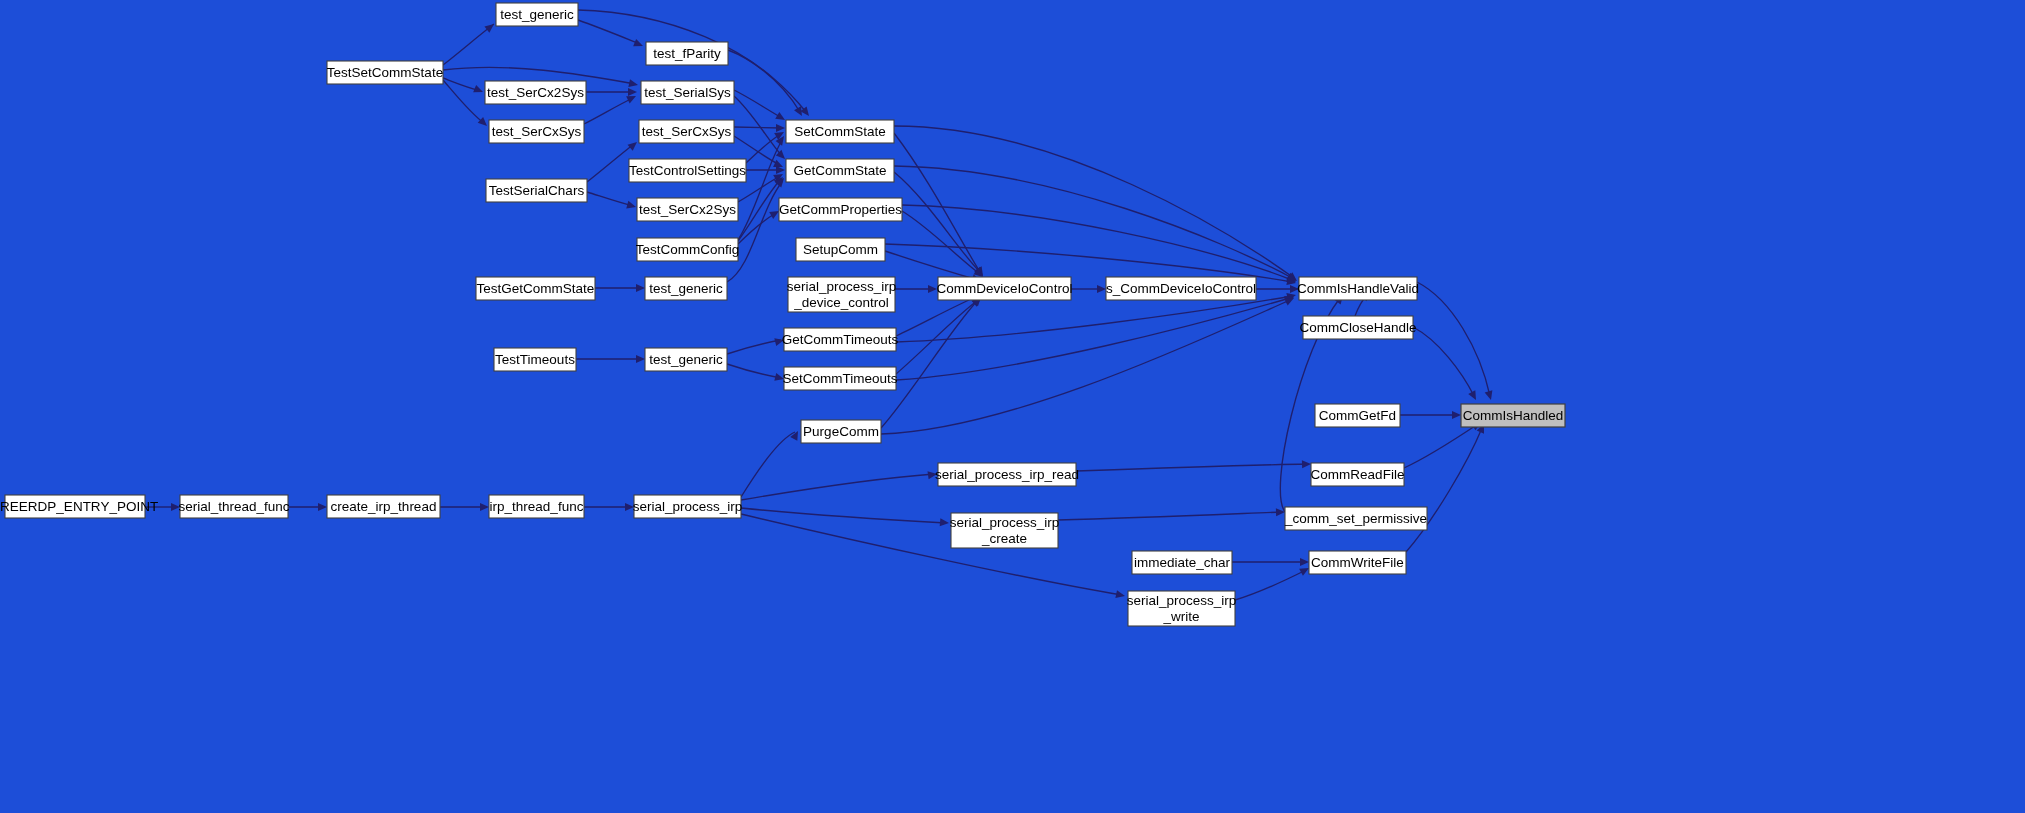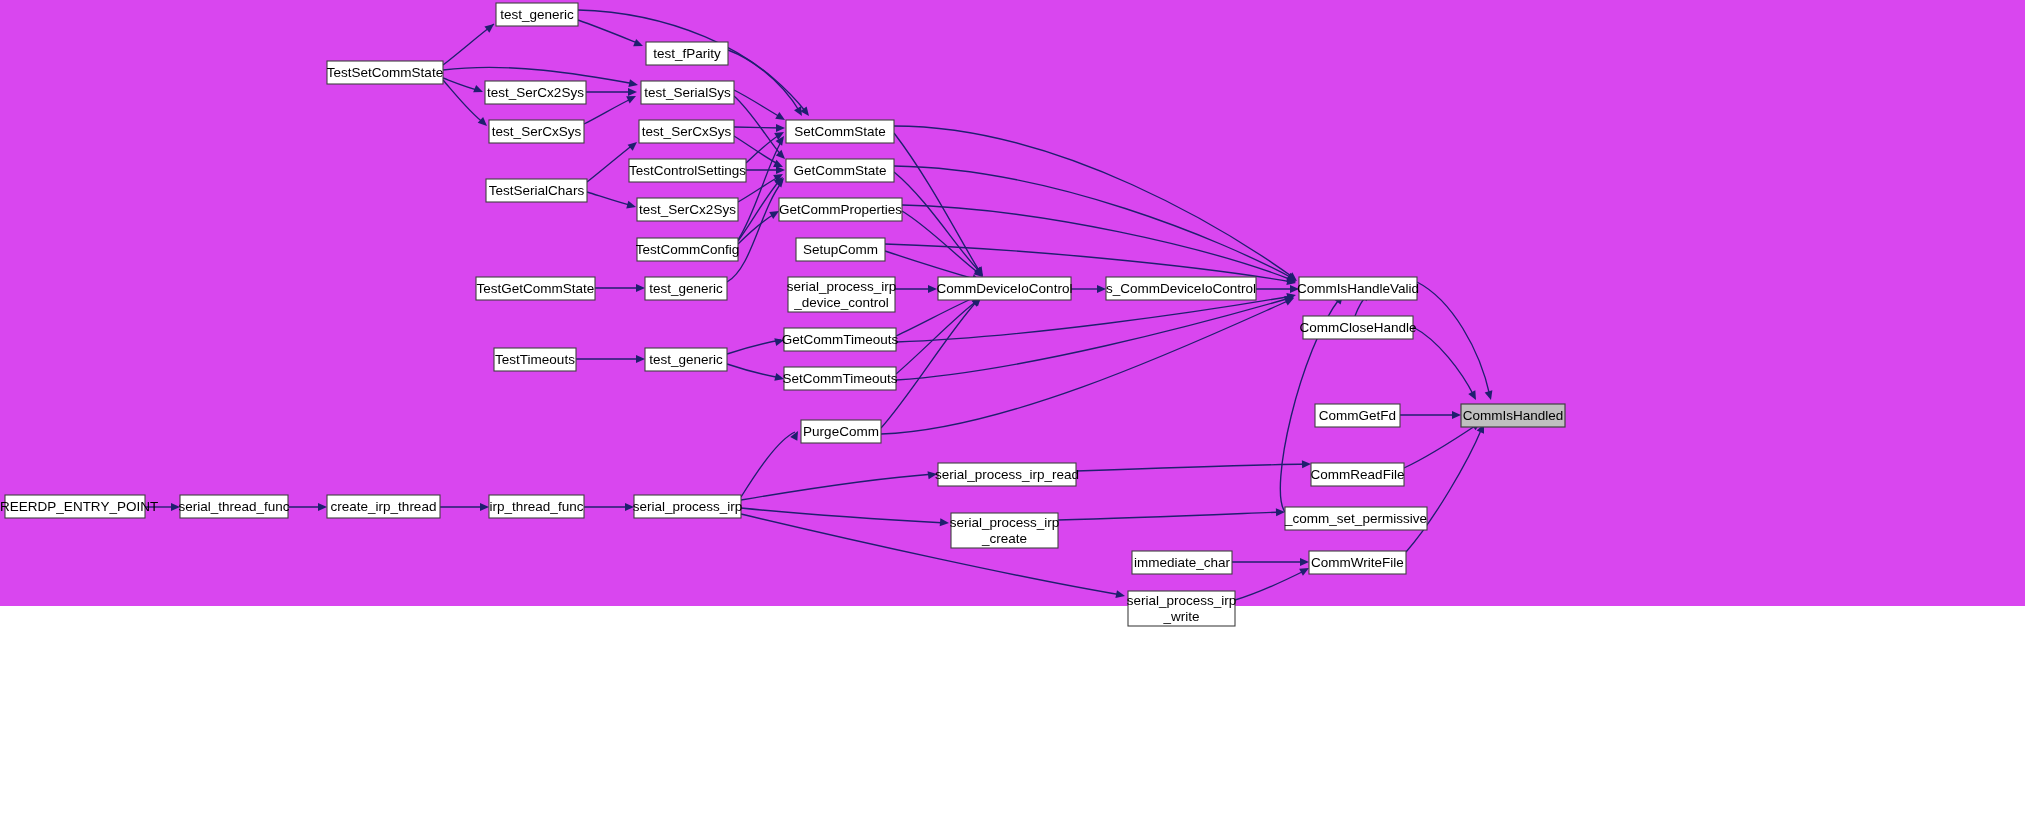--- a/index.html
+++ b/index.html
@@ -10,22 +10,22 @@
   }
   body {
     width: 2025px;
     height: 813px;
     font-family: "Liberation Sans", sans-serif;
     overflow: hidden;
   }
   #graph-root {
     position: relative;
     width: 2025px;
-    height: 606px;
-    background: #d946ef;
+    height: 813px;
+    background: #1d4ed8;
   }
   svg#callgraph {
     display: block;
     width: 2025px;
     height: 813px;
   }
   .node-box {
     fill: #ffffff;
     stroke: #404040;
     stroke-width: 1.1;

